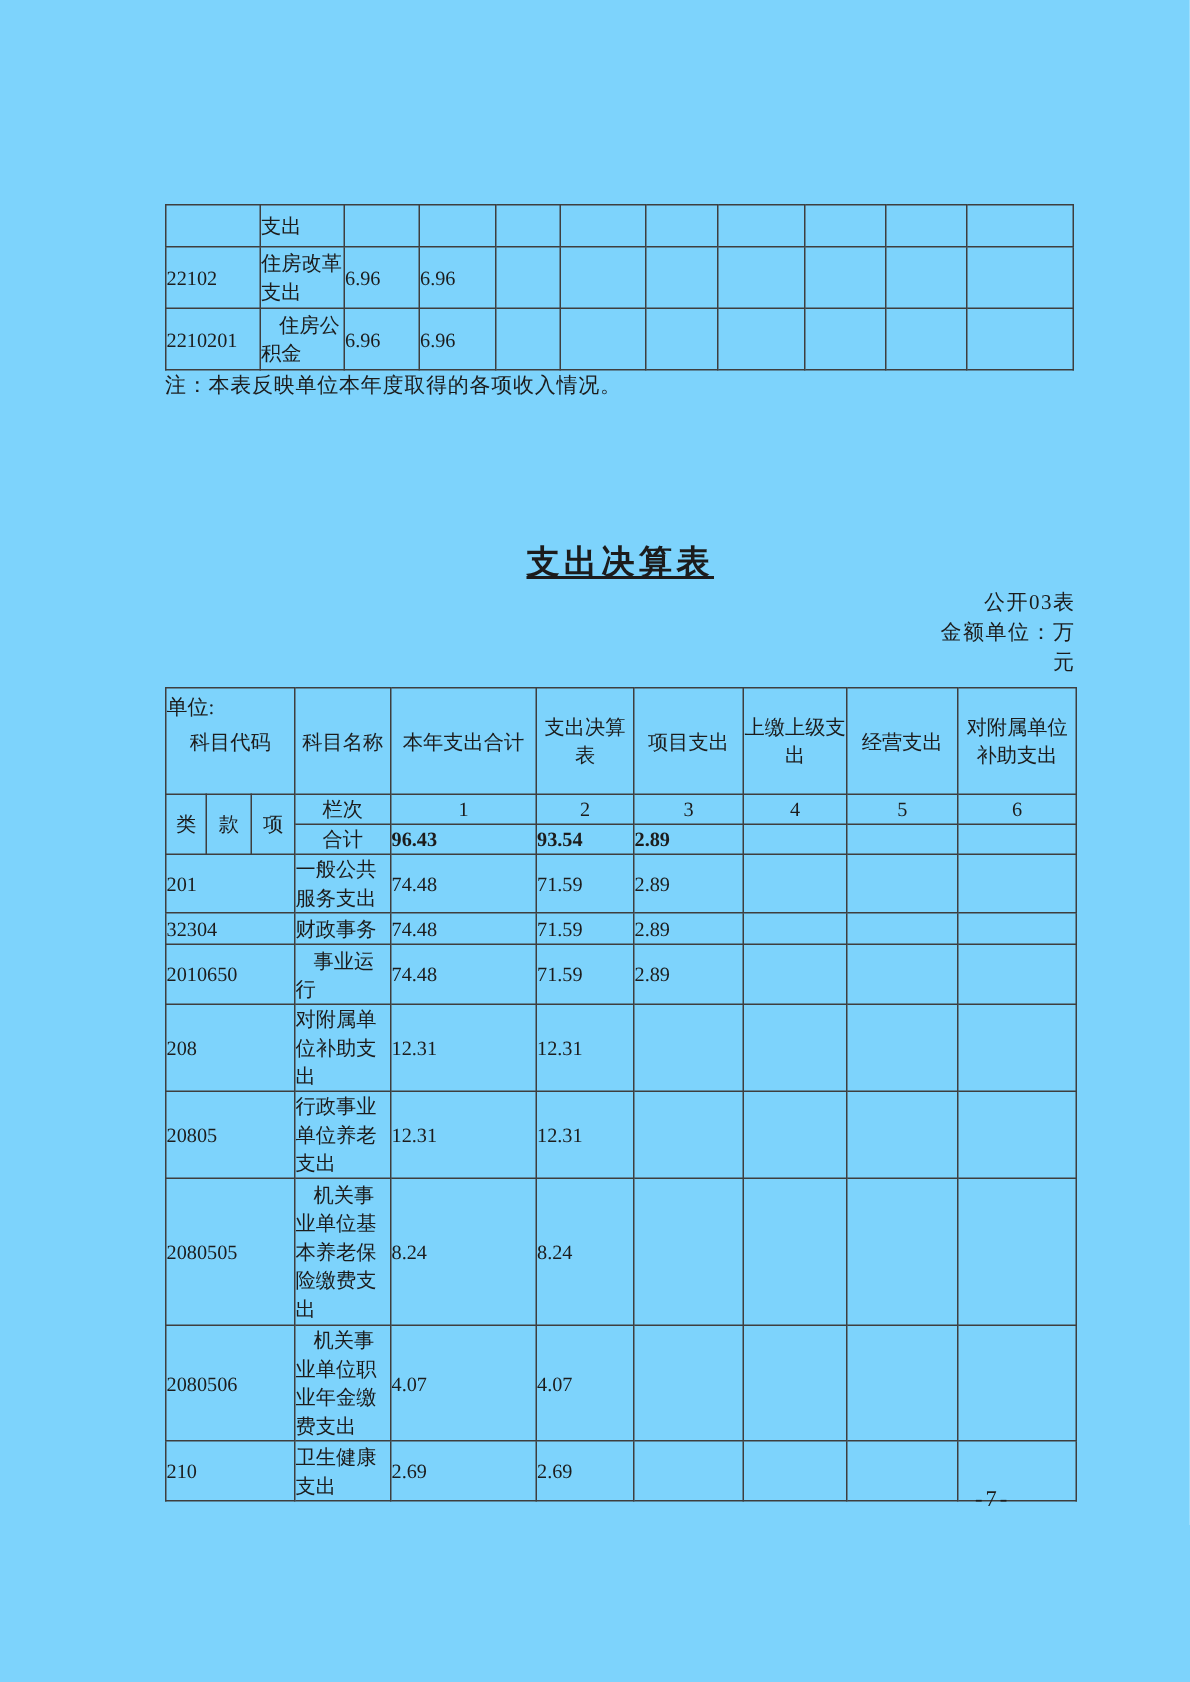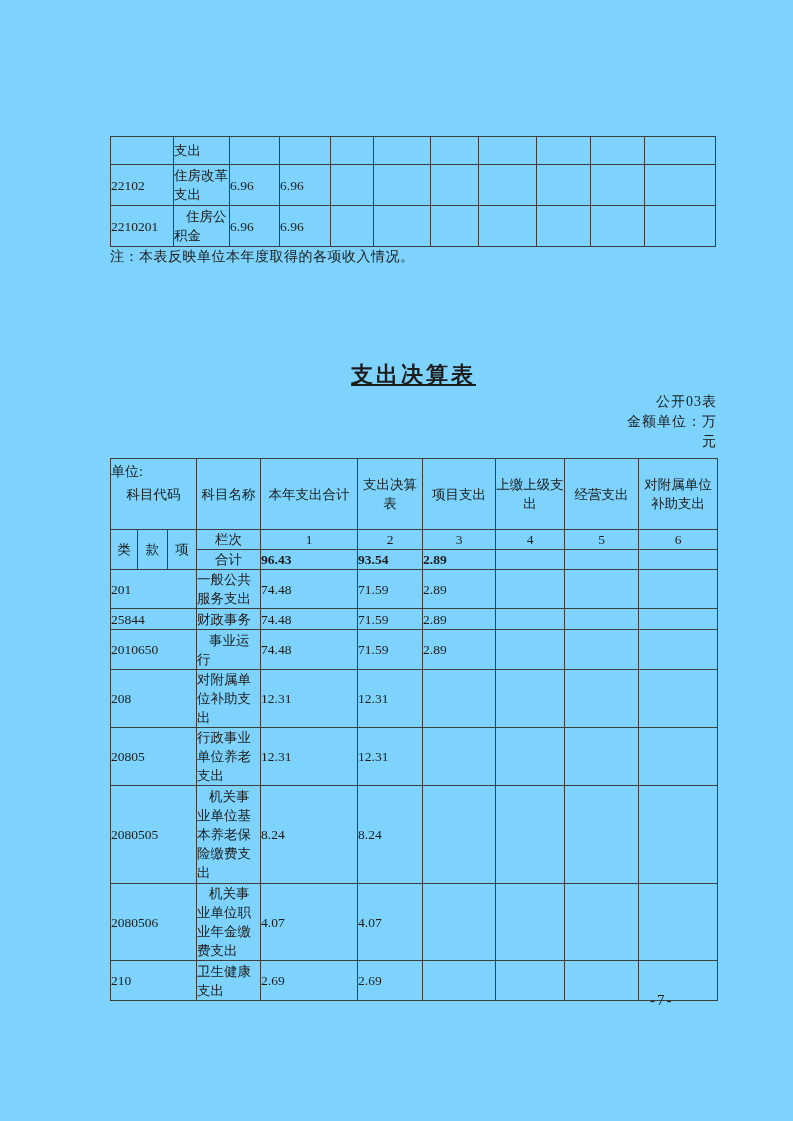--- a/index.html
+++ b/index.html
@@ -179,21 +179,21 @@
       <td class="code" colspan="3">201</td>
       <td class="name">一般公共服务支出</td>
       <td class="num">74.48</td>
       <td class="num">71.59</td>
       <td class="num">2.89</td>
       <td></td>
       <td></td>
       <td></td>
     </tr>
     <tr style="height:21px">
-      <td class="code" colspan="3">25844</td>
+      <td class="code" colspan="3">32304</td>
       <td class="name">财政事务</td>
       <td class="num">74.48</td>
       <td class="num">71.59</td>
       <td class="num">2.89</td>
       <td></td>
       <td></td>
       <td></td>
     </tr>
     <tr style="height:40px">
       <td class="code" colspan="3">2010650</td>

